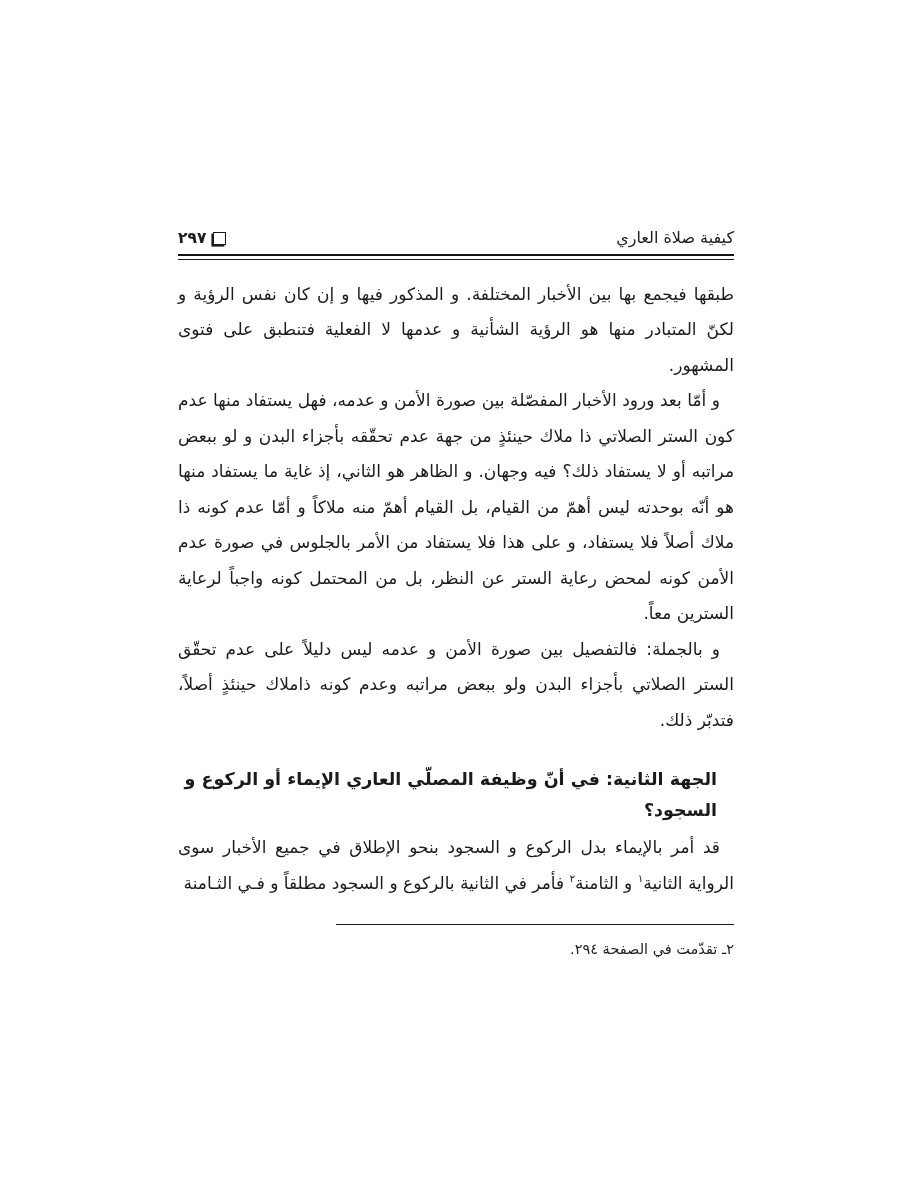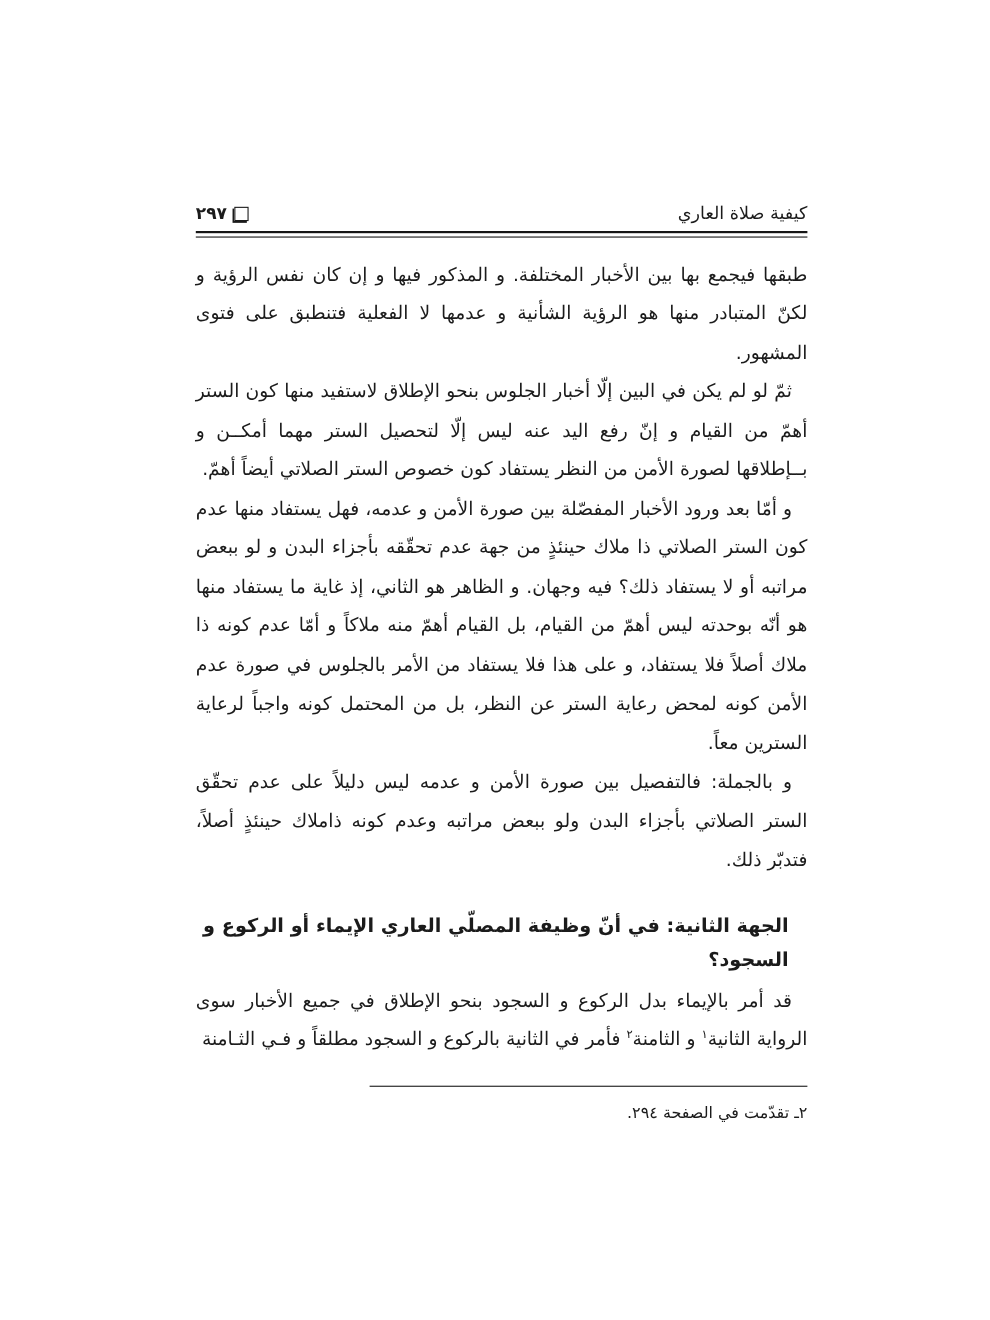--- a/index.html
+++ b/index.html
@@ -26,20 +26,21 @@
   
   .page-header {
     margin-top: 184px;
     display: flex;
     justify-content: space-between;
     align-items: flex-end;
     font-size: 16px;
   }
   .running-title {
     letter-spacing: 0;
+    margin-top: 44px;
   }
   .page-number-group {
     direction: ltr;
     display: flex;
     align-items: flex-end;
     gap: 7px;
     font-weight: 600;
     font-size: 15.5px;
   }
   .square-glyph {
@@ -112,21 +113,20 @@
       <div class="page-number-group">
         <span>٢٩٧</span>
         <span class="square-glyph"></span>
       </div>
     </header>
 
     <div class="header-rule"></div>
 
     <main class="body-text">
       <p class="para flush">طبقها فيجمع بها بين الأخبار المختلفة. و المذكور فيها و إن كان نفس الرؤية و لكنّ المتبادر منها هو الرؤية الشأنية و عدمها لا الفعلية فتنطبق على فتوى المشهور.</p>
-      <p class="para">ثمّ لو لم يكن في البين إلّا أخبار الجلوس بنحو الإطلاق لاستفيد منها كون الستر أهمّ من القيام و إنّ رفع اليد عنه ليس إلّا لتحصيل الستر مهما أمكــن و بــإطلاقها لصورة الأمن من النظر يستفاد كون خصوص الستر الصلاتي أيضاً أهمّ.</p>
       <p class="para">و أمّا بعد ورود الأخبار المفصّلة بين صورة الأمن و عدمه، فهل يستفاد منها عدم كون الستر الصلاتي ذا ملاك حينئذٍ من جهة عدم تحقّقه بأجزاء البدن و لو ببعض مراتبه أو لا يستفاد ذلك؟ فيه وجهان. و الظاهر هو الثاني، إذ غاية ما يستفاد منها هو أنّه بوحدته ليس أهمّ من القيام، بل القيام أهمّ منه ملاكاً و أمّا عدم كونه ذا ملاك أصلاً فلا يستفاد، و على هذا فلا يستفاد من الأمر بالجلوس في صورة عدم الأمن كونه لمحض رعاية الستر عن النظر، بل من المحتمل كونه واجباً لرعاية السترين معاً.</p>
       <p class="para">و بالجملة: فالتفصيل بين صورة الأمن و عدمه ليس دليلاً على عدم تحقّق الستر الصلاتي بأجزاء البدن ولو ببعض مراتبه وعدم كونه ذاملاك حينئذٍ أصلاً، فتدبّر ذلك.</p>
 
       <h2 class="section-heading">الجهة الثانية: في أنّ وظيفة المصلّي العاري الإيماء أو الركوع و السجود؟</h2>
 
       <p class="para"><span>قد أمر بالإيماء بدل الركوع و السجود بنحو الإطلاق في جميع الأخبار سوى الرواية الثانية</span><sup class="fn-ref">١</sup><span> و الثامنة</span><sup class="fn-ref">٢</sup><span> فأمر في الثانية بالركوع و السجود مطلقاً و فـي الثـامنة</span></p>
     </main>
 
     <div class="footnote-rule"></div>
 

